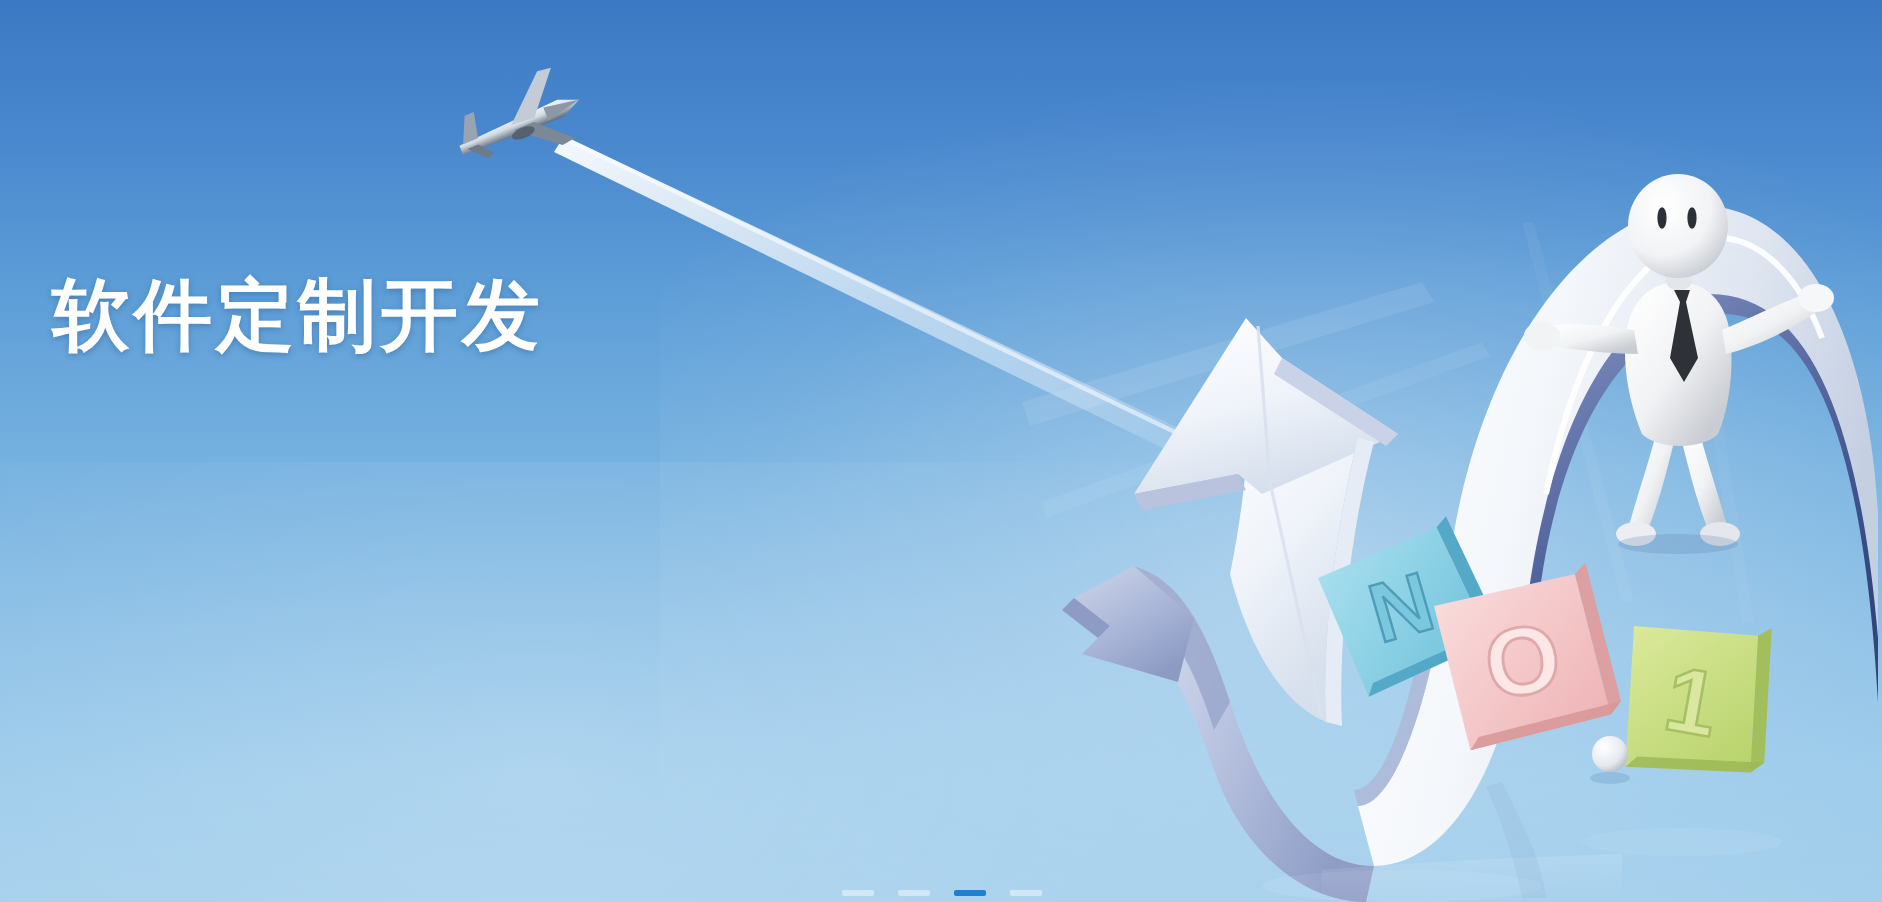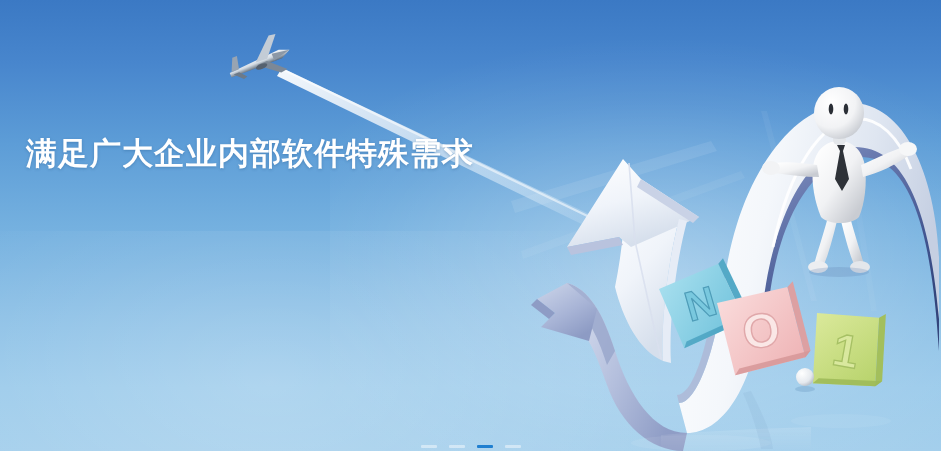--- a/index.html
+++ b/index.html
@@ -149,21 +149,21 @@
 
       <path d="M-32,-2 L-26,-15 L-21,-15 L-24,-2 Z" fill="#98a4b2"></path>
 
       <path d="M-31,1 L-23,9 L-19,8 L-25,1 Z" fill="#6d7a88"></path>
 
       <ellipse cx="-2" cy="4" rx="6" ry="2.6" fill="#55616f"></ellipse>
     </g>
   </svg>
 
   <div class="copy">
-    <p class="subline">满足广大企业内部软件特殊需求</p>
+    <h1 class="headline">软件定制开发</h1>
   </div>
 
   <svg class="art" viewBox="0 0 430 400">
     <defs>
 
       <linearGradient id="ribTop" x1="0" y1="0" x2="1" y2="0.3">
         <stop offset="0%" stop-color="#ffffff"></stop>
         <stop offset="40%" stop-color="#f4f7fb"></stop>
         <stop offset="72%" stop-color="#dfe6f1"></stop>
         <stop offset="100%" stop-color="#c5cfe2"></stop>

